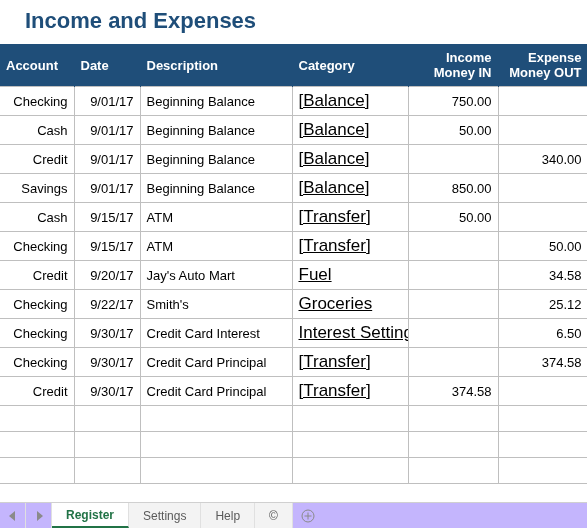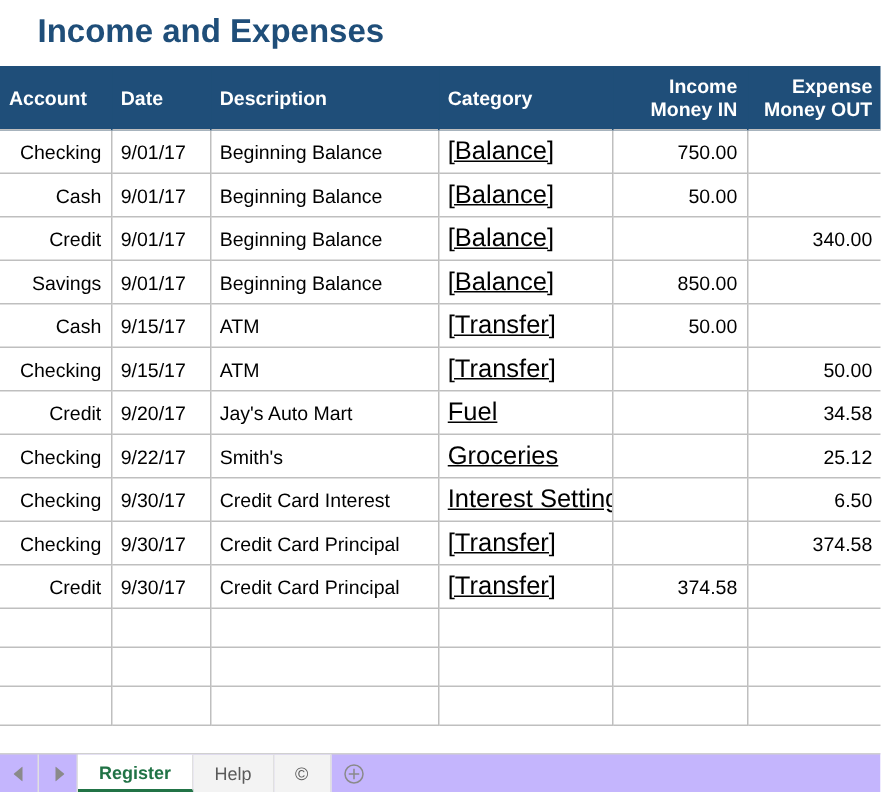--- a/index.html
+++ b/index.html
@@ -40,21 +40,21 @@
   tbody td {
     border: 1px solid #bfbfbf;
     padding: 4px 6px;
     height: 26px;
     font-size: 13px;
     color: #000;
     white-space: nowrap;
     overflow: hidden;
   }
   tbody td.acct { text-align: right; border-left: none; }
-  tbody td.date { }
+  tbody td.date { text-align: right; }
   tbody td.num  { text-align: right; }
   tbody td.cat  { font-size: 17px; text-decoration: underline; }
   col.c-acct { width: 74px; }
   col.c-date { width: 66px; }
   col.c-desc { width: 152px; }
   col.c-cat  { width: 116px; }
   col.c-in   { width: 90px; }
   col.c-out  { width: 90px; }
 
   .tabstrip {
@@ -249,20 +249,21 @@
         <polygon points="6,0 6,10 0,5" fill="#8a8a8a"></polygon>
       </svg>
   </div>
   <div class="navbtn">
     <svg width="8" height="10" viewBox="0 0 8 10">
         <polygon points="2,0 2,10 8,5" fill="#8a8a8a"></polygon>
       </svg>
   </div>
   <div id="tabs-host" style="display:flex;">
       <div class="tab active">Register</div>
+      <div class="tab">Settings</div>
       <div class="tab">Help</div>
       <div class="tab">©</div>
     </div>
   <div class="addbtn">
     <svg width="14" height="14" viewBox="0 0 14 14">
       <circle cx="7" cy="7" r="6" fill="none" stroke="#8a8a8a" stroke-width="1"></circle>
       <line x1="7" y1="3.5" x2="7" y2="10.5" stroke="#8a8a8a" stroke-width="1"></line>
       <line x1="3.5" y1="7" x2="10.5" y2="7" stroke="#8a8a8a" stroke-width="1"></line>
     </svg>
   </div>

